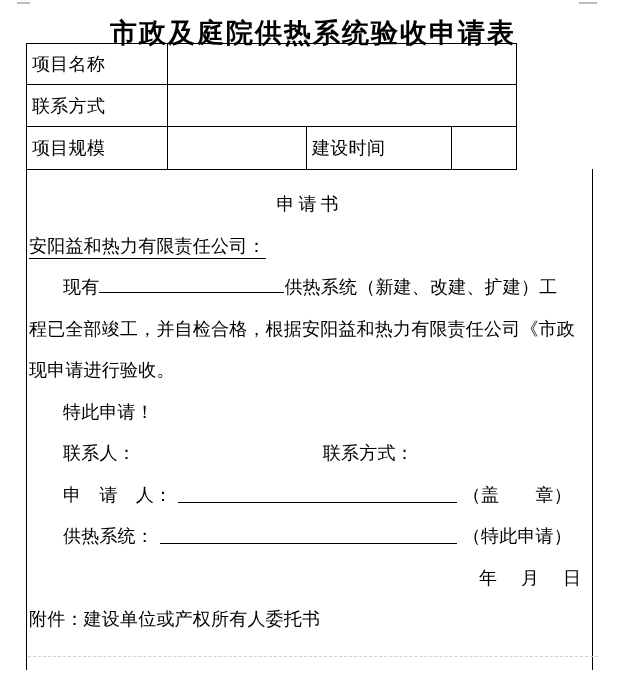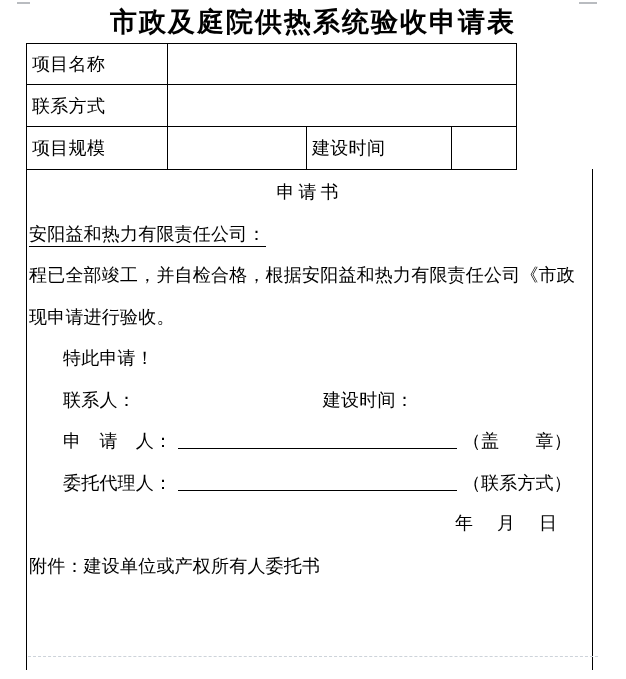--- a/index.html
+++ b/index.html
@@ -11,21 +11,21 @@
     font-family:"Liberation Serif","DejaVu Serif",serif;
     color:#000;
     overflow:hidden;
   }
   
   .corner-mark { position:absolute; height:2px; background:#b9bcc0; }
   .corner-mark.tl { left:17px; top:2px; width:13px; }
   .corner-mark.tr { left:579px; top:2px; width:18px; }
 
   .doc-title {
-    position:absolute; left:0; top:4px; width:626px;
+    position:absolute; left:0; top:15px; width:626px;
     text-align:center;
     font-size:27px; font-weight:bold; letter-spacing:2px;
     white-space:nowrap;
   }
 
   
   .info-table {
     position:absolute; left:26px; top:43px; width:491px;
     border:1px solid #000;
     display:grid;
@@ -36,31 +36,31 @@
   .cell { display:flex; align-items:center; padding-left:5px; }
   .cell.br { border-right:1px solid #000; }
   .cell.bb { border-bottom:1px solid #000; }
   .cell.span3 { grid-column:2 / 5; }
 
   
   .app-cell {
     position:absolute; left:26px; top:169px; width:567px; height:501px;
     border-left:1px solid #000; border-right:1px solid #000;
     font-size:18px; letter-spacing:0.2px;
-    padding-top:3px;
+    padding-top:15px;
   }
   .ln { line-height:41.5px; white-space:nowrap; margin:0 2px; }
   .ln.center { text-align:center; letter-spacing:4px; }
   .ln.indent { margin-left:36px; }
   .u-span { display:inline-block; border-bottom:1px solid #000; padding-bottom:1px; line-height:1.25; }
   .blank-inline { display:inline-block; width:185px; border-bottom:1px solid #000; height:20px; }
   .row-flex { display:flex; margin-right:20px; }
   .fill-line { flex:1; height:28px; border-bottom:1px solid #000; margin:0 6px; }
   .spacer-contact { margin-left:187px; }
-  .ln.date { text-align:right; margin-right:32px; letter-spacing:3px;font-family:Liberation Mono, monospace; }
+  .ln.date { text-align:right; margin-right:8px; letter-spacing:3px; }
   .ln.bold { font-weight:normal; }
 
   
   .page-break-line {
     position:absolute; left:28px; top:656px; width:570px;
     border-top:1px dashed #cdd3da;
   }
 </style>
 </head>
 <body>
@@ -85,40 +85,43 @@
     <div class="cell"></div>
   </div>
 
   <div class="app-cell">
     <div class="ln center">申请书</div>
 
     <div class="ln">
       <span class="u-span">安阳益和热力有限责任公司：</span>
     </div>
 
+    <div class="ln indent">
+      <span>现有</span><span class="blank-inline"></span><span>供热系统（新建、改建、扩建）工</span>
+    </div>
 
     <div class="ln">程已全部竣工，并自检合格，根据安阳益和热力有限责任公司《市政</div>
     <div class="ln">现申请进行验收。</div>
 
     <div class="ln indent">特此申请！</div>
 
     <div class="ln indent">
-      <span>联系人：</span><span class="spacer-contact">建设时间：</span>
+      <span>联系人：</span><span class="spacer-contact">联系方式：</span>
     </div>
 
     <div class="ln indent row-flex">
       <span>申　请　人：</span>
       <span class="fill-line"></span>
       <span>（盖　　章）</span>
     </div>
 
     <div class="ln indent row-flex">
-      <span>委托代理人：</span>
+      <span>供热系统：</span>
       <span class="fill-line"></span>
-      <span>（联系方式）</span>
+      <span>（特此申请）</span>
     </div>
 
     <div class="ln date">年　月　日</div>
 
     <div class="ln bold">附件：建设单位或产权所有人委托书</div>
   </div>
 
   <div class="page-break-line"></div>
 </div>
 

